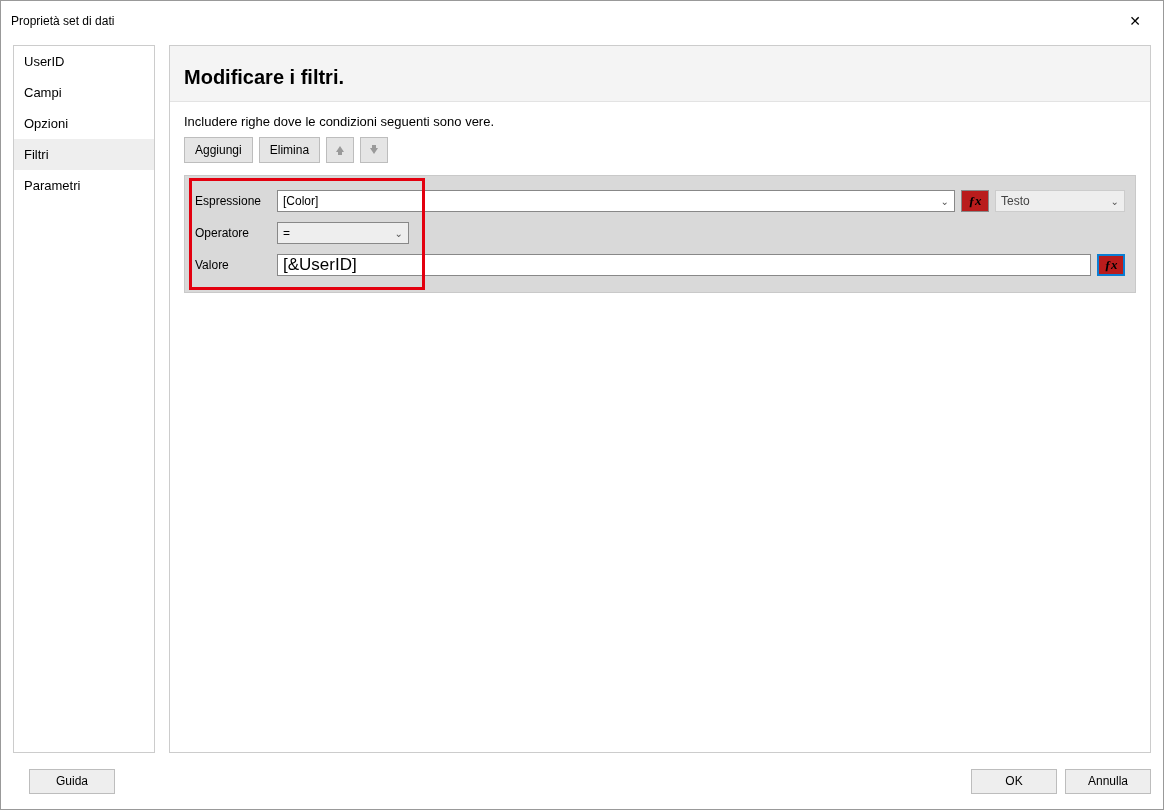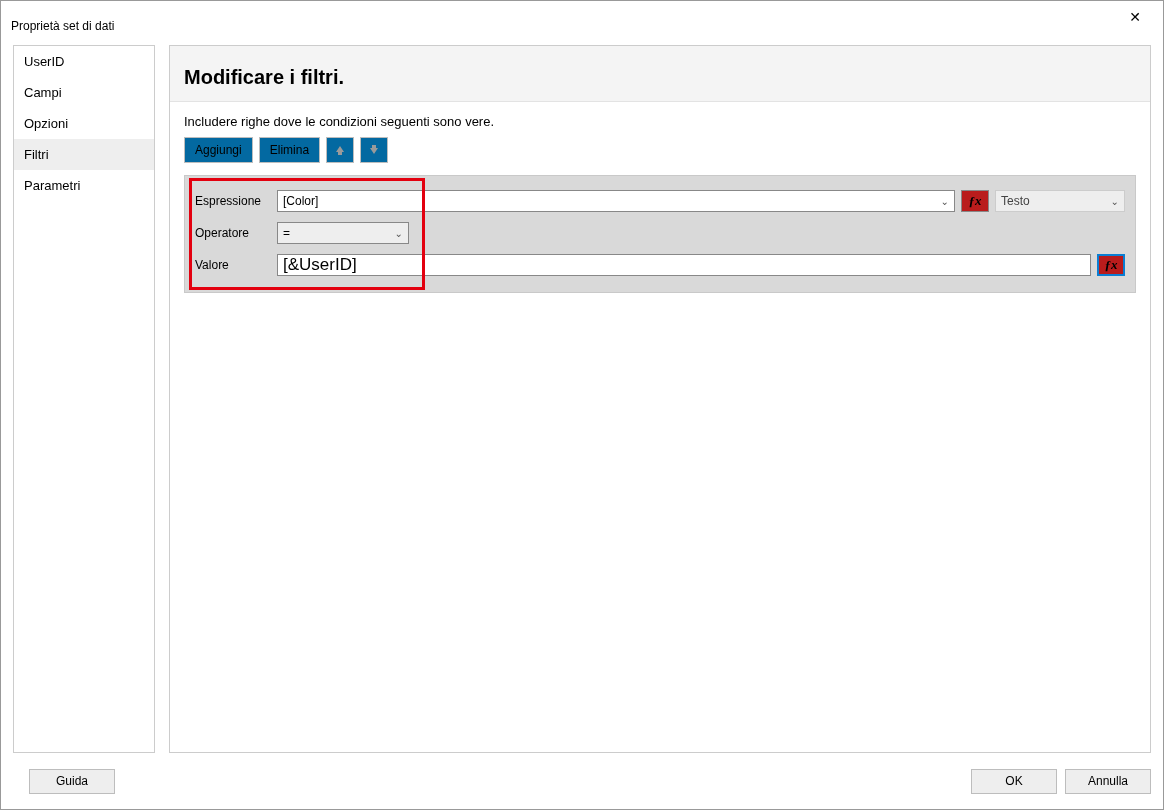--- a/index.html
+++ b/index.html
@@ -1,30 +1,30 @@
 <!DOCTYPE html>
 <html><head>
 <meta charset="utf-8">
 <style>
   * { box-sizing: border-box; }
   html, body { margin: 0; padding: 0; font-family: "Segoe UI", Arial, sans-serif; font-size: 12px; color: #000; background: #fff; }
   .window { width: 1164px; height: 810px; border: 1px solid #999; position: relative; display: flex; flex-direction: column; background: #fff; }
-  .titlebar { height: 32px; display: flex; align-items: flex-end; padding: 8px 8px 0 10px; }
+  .titlebar { height: 32px; display: flex; align-items: center; padding: 8px 8px 0 10px; }
   .titlebar .title { flex: 1; font-size: 12px; }
   .close-btn { width: 40px; height: 32px; display: flex; align-items: center; justify-content: center; font-size: 14px; background: transparent; border: none; cursor: pointer; }
   .content { flex: 1; display: flex; padding: 12px 12px 10px 12px; gap: 14px; align-items: stretch; }
   .sidebar { width: 142px; border: 1px solid #ccc; background: #fff; display: flex; flex-direction: column; }
   .side-item { padding: 8px 10px; font-size: 13px; cursor: pointer; }
   .side-item.selected { background: #eee; }
   .main { flex: 1; border: 1px solid #ccc; display: flex; flex-direction: column; }
   .main-header { padding: 20px 14px 12px 14px; background: #f4f4f4; border-bottom: 1px solid #e3e3e3; }
   .main-header h1 { margin: 0; font-weight: 700; font-size: 20px; }
   .instructions { padding: 12px 14px 8px 14px; font-size: 13px; }
   .toolbar { padding: 0 14px 12px 14px; display: flex; gap: 6px; }
-  .tbtn { height: 26px; padding: 0 10px; border: 1px solid #bdbdbd; background: #0369a1; font-size: 12px; cursor: pointer; display: flex; align-items: center; justify-content: center; }
+  .tbtn { height: 26px; padding: 0 10px; border: 1px solid #bdbdbd; background: #e5e5e5; font-size: 12px; cursor: pointer; display: flex; align-items: center; justify-content: center; }
   .tbtn.icon-only { width: 28px; padding: 0; color: #666; }
   .filter-area { margin: 0 14px 12px 14px; background: #d9d9d9; border: 1px solid #c9c9c9; flex: 0; }
   .filter-row-grid { display: grid; grid-template-columns: 76px 1fr; align-items: center; column-gap: 6px; row-gap: 10px; padding: 14px 10px 16px 10px; }
   .highlight-box { position: absolute; border: 3px solid #e3000f; pointer-events: none; }
   .flabel { font-size: 12px; }
   .expr-row { display: flex; gap: 6px; align-items: center; }
   .text-input { height: 22px; border: 1px solid #888; background: #fff; padding: 0 5px; font-size: 17px; }
   .dropdown { height: 22px; border: 1px solid #888; background: #fff; display: flex; align-items: center; padding: 0 5px; justify-content: space-between; cursor: pointer; font-size: 12px; }
   .dropdown.disabled { background: #eee; border-color: #ccc; color: #444; cursor: default; }
   .chev { font-size: 10px; color: #555; }

